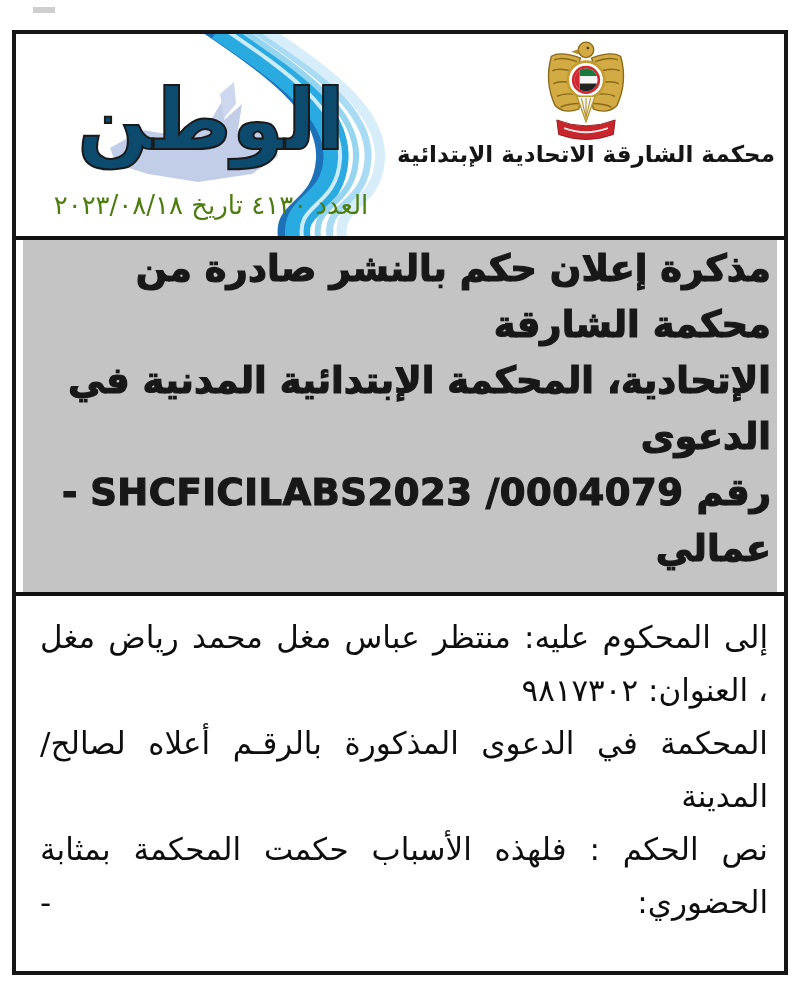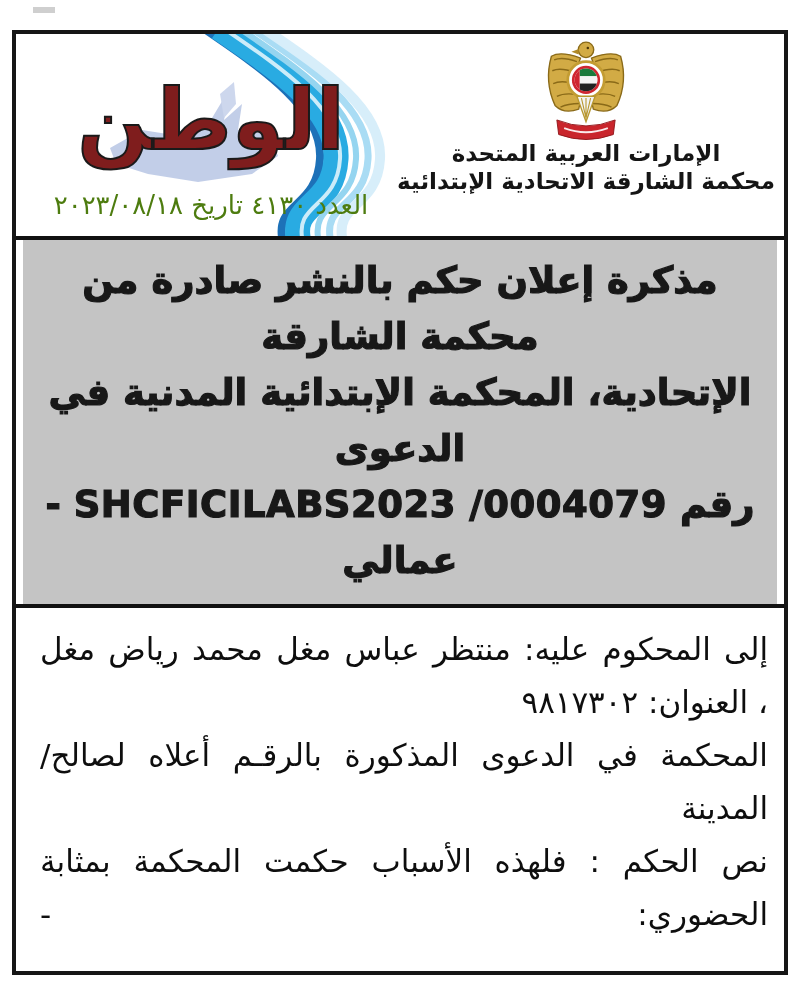--- a/index.html
+++ b/index.html
@@ -12,34 +12,34 @@
     position:absolute;left:12px;top:30px;width:768px;height:937px;
     border:4px solid #161616;background:#fff;
   }
   
   .header{position:relative;height:202px;width:100%;overflow:hidden;}
   .wave{position:absolute;left:168px;top:0;width:230px;height:202px;}
   .brand{position:absolute;left:0;top:0;width:390px;height:202px;text-align:center;}
   .map-watermark{position:absolute;left:86px;top:44px;width:220px;height:120px;opacity:.9;}
   .logo{
     position:relative;margin-top:44px;font-size:84px;line-height:84px;
-    font-weight:bold;color:#7f1d1d;-webkit-text-stroke:2px #1a1a1a;direction:rtl;
+    font-weight:bold;color:#0c4a6e;-webkit-text-stroke:2px #1a1a1a;direction:rtl;
   }
   .issue{position:relative;margin-top:28px;font-size:26px;direction:rtl;color:#4d7c0f;}
   .authority{position:absolute;right:6px;top:0;width:384px;text-align:center;direction:rtl;}
   .emblem{width:92px;height:102px;margin:4px auto 0 auto;display:block;}
   .auth-line{font-weight:bold;color:#151515;}
   .auth-country{font-size:23px;line-height:27px;}
   .auth-ministry{font-size:26px;line-height:34px;}
   .auth-court{font-size:23px;line-height:29px;}
   
   .title-strip{border-top:4px solid #111;border-bottom:4px solid #111;}
   .title-box{
-    margin:0 7px;background:#c4c4c4;padding:13px 6px 15px 6px;
-    text-align:center;direction:rtl;
+    margin:0 7px;background:#c4c4c4;padding:1px 6px 15px 6px;
+    direction:rtl;
   }
   .title-line{
     font-size:37px;line-height:56px;font-weight:bold;color:#181818;
     -webkit-text-stroke:1.2px #181818;
   }
   .case-latin{letter-spacing:.5px;}
   
   .body-text{
     direction:rtl;padding:15px 16px 0 14px;font-size:31px;line-height:53px;color:#0e0e0e;
   }
@@ -100,21 +100,20 @@
           <rect x="43" y="50" width="20" height="9" fill="#222222"></rect>
           <rect x="37" y="33" width="6" height="26" fill="#cf2630"></rect>
         </g>
 
         <path d="M40,64 L50,92 L60,64 Z" fill="#f3f3f3" stroke="#b89830" stroke-width="1.5"></path>
         <path d="M45,66 L50,88 M55,66 L50,88 M50,66 L50,90" stroke="#b89830" stroke-width="1.2" fill="none"></path>
 
         <path d="M18,90 Q50,103 82,90 L80,106 Q50,117 20,106 Z" fill="#c9252c" stroke="#8e1418" stroke-width="1"></path>
         <path d="M26,99 Q50,108 74,99" stroke="#ffffff" stroke-width="2" fill="none" opacity=".9"></path>
       </svg>
-      <div class="auth-line auth-country">الإمارات العربية المتحدة</div>
       <div class="auth-line auth-court">محكمة الشارقة الاتحادية الإبتدائية</div>
     </div>
   </div>
 
   <div class="title-strip">
     <div class="title-box">
       <div class="title-line">مذكرة إعلان حكم بالنشر صادرة من محكمة الشارقة</div>
       <div class="title-line">الإتحادية، المحكمة الإبتدائية المدنية في الدعوى</div>
       <div class="title-line">
         <span>رقم</span>

